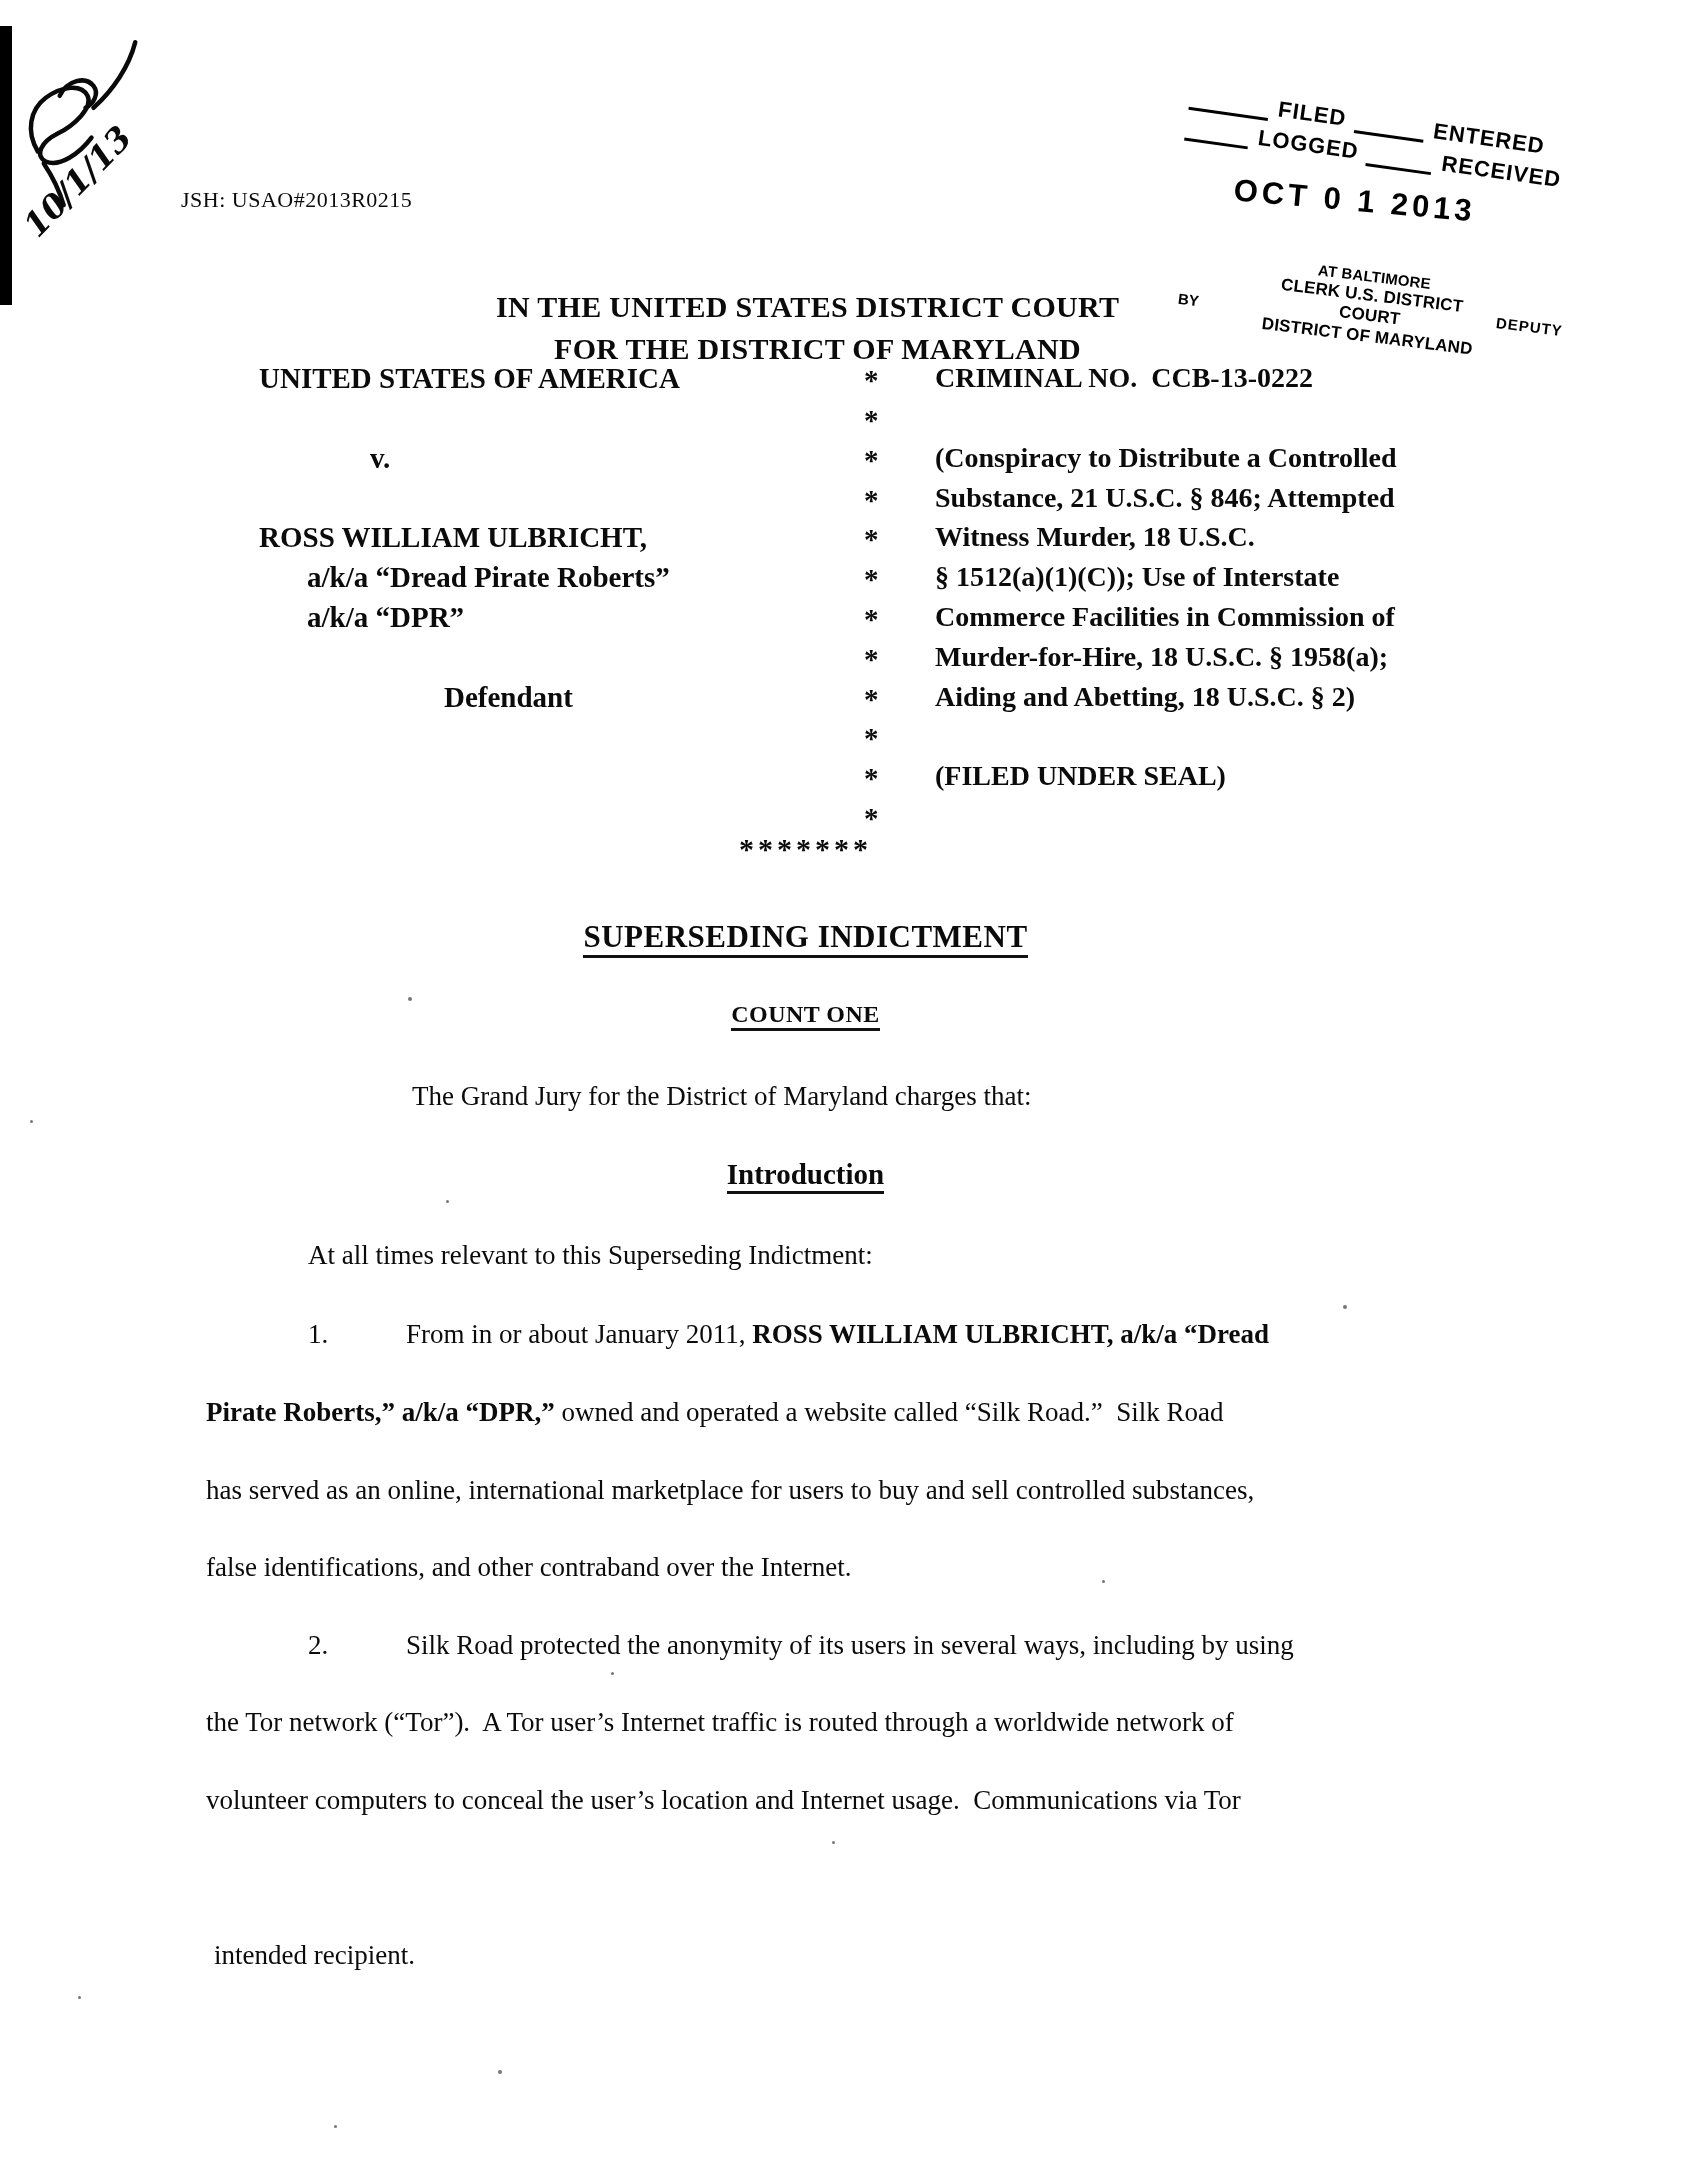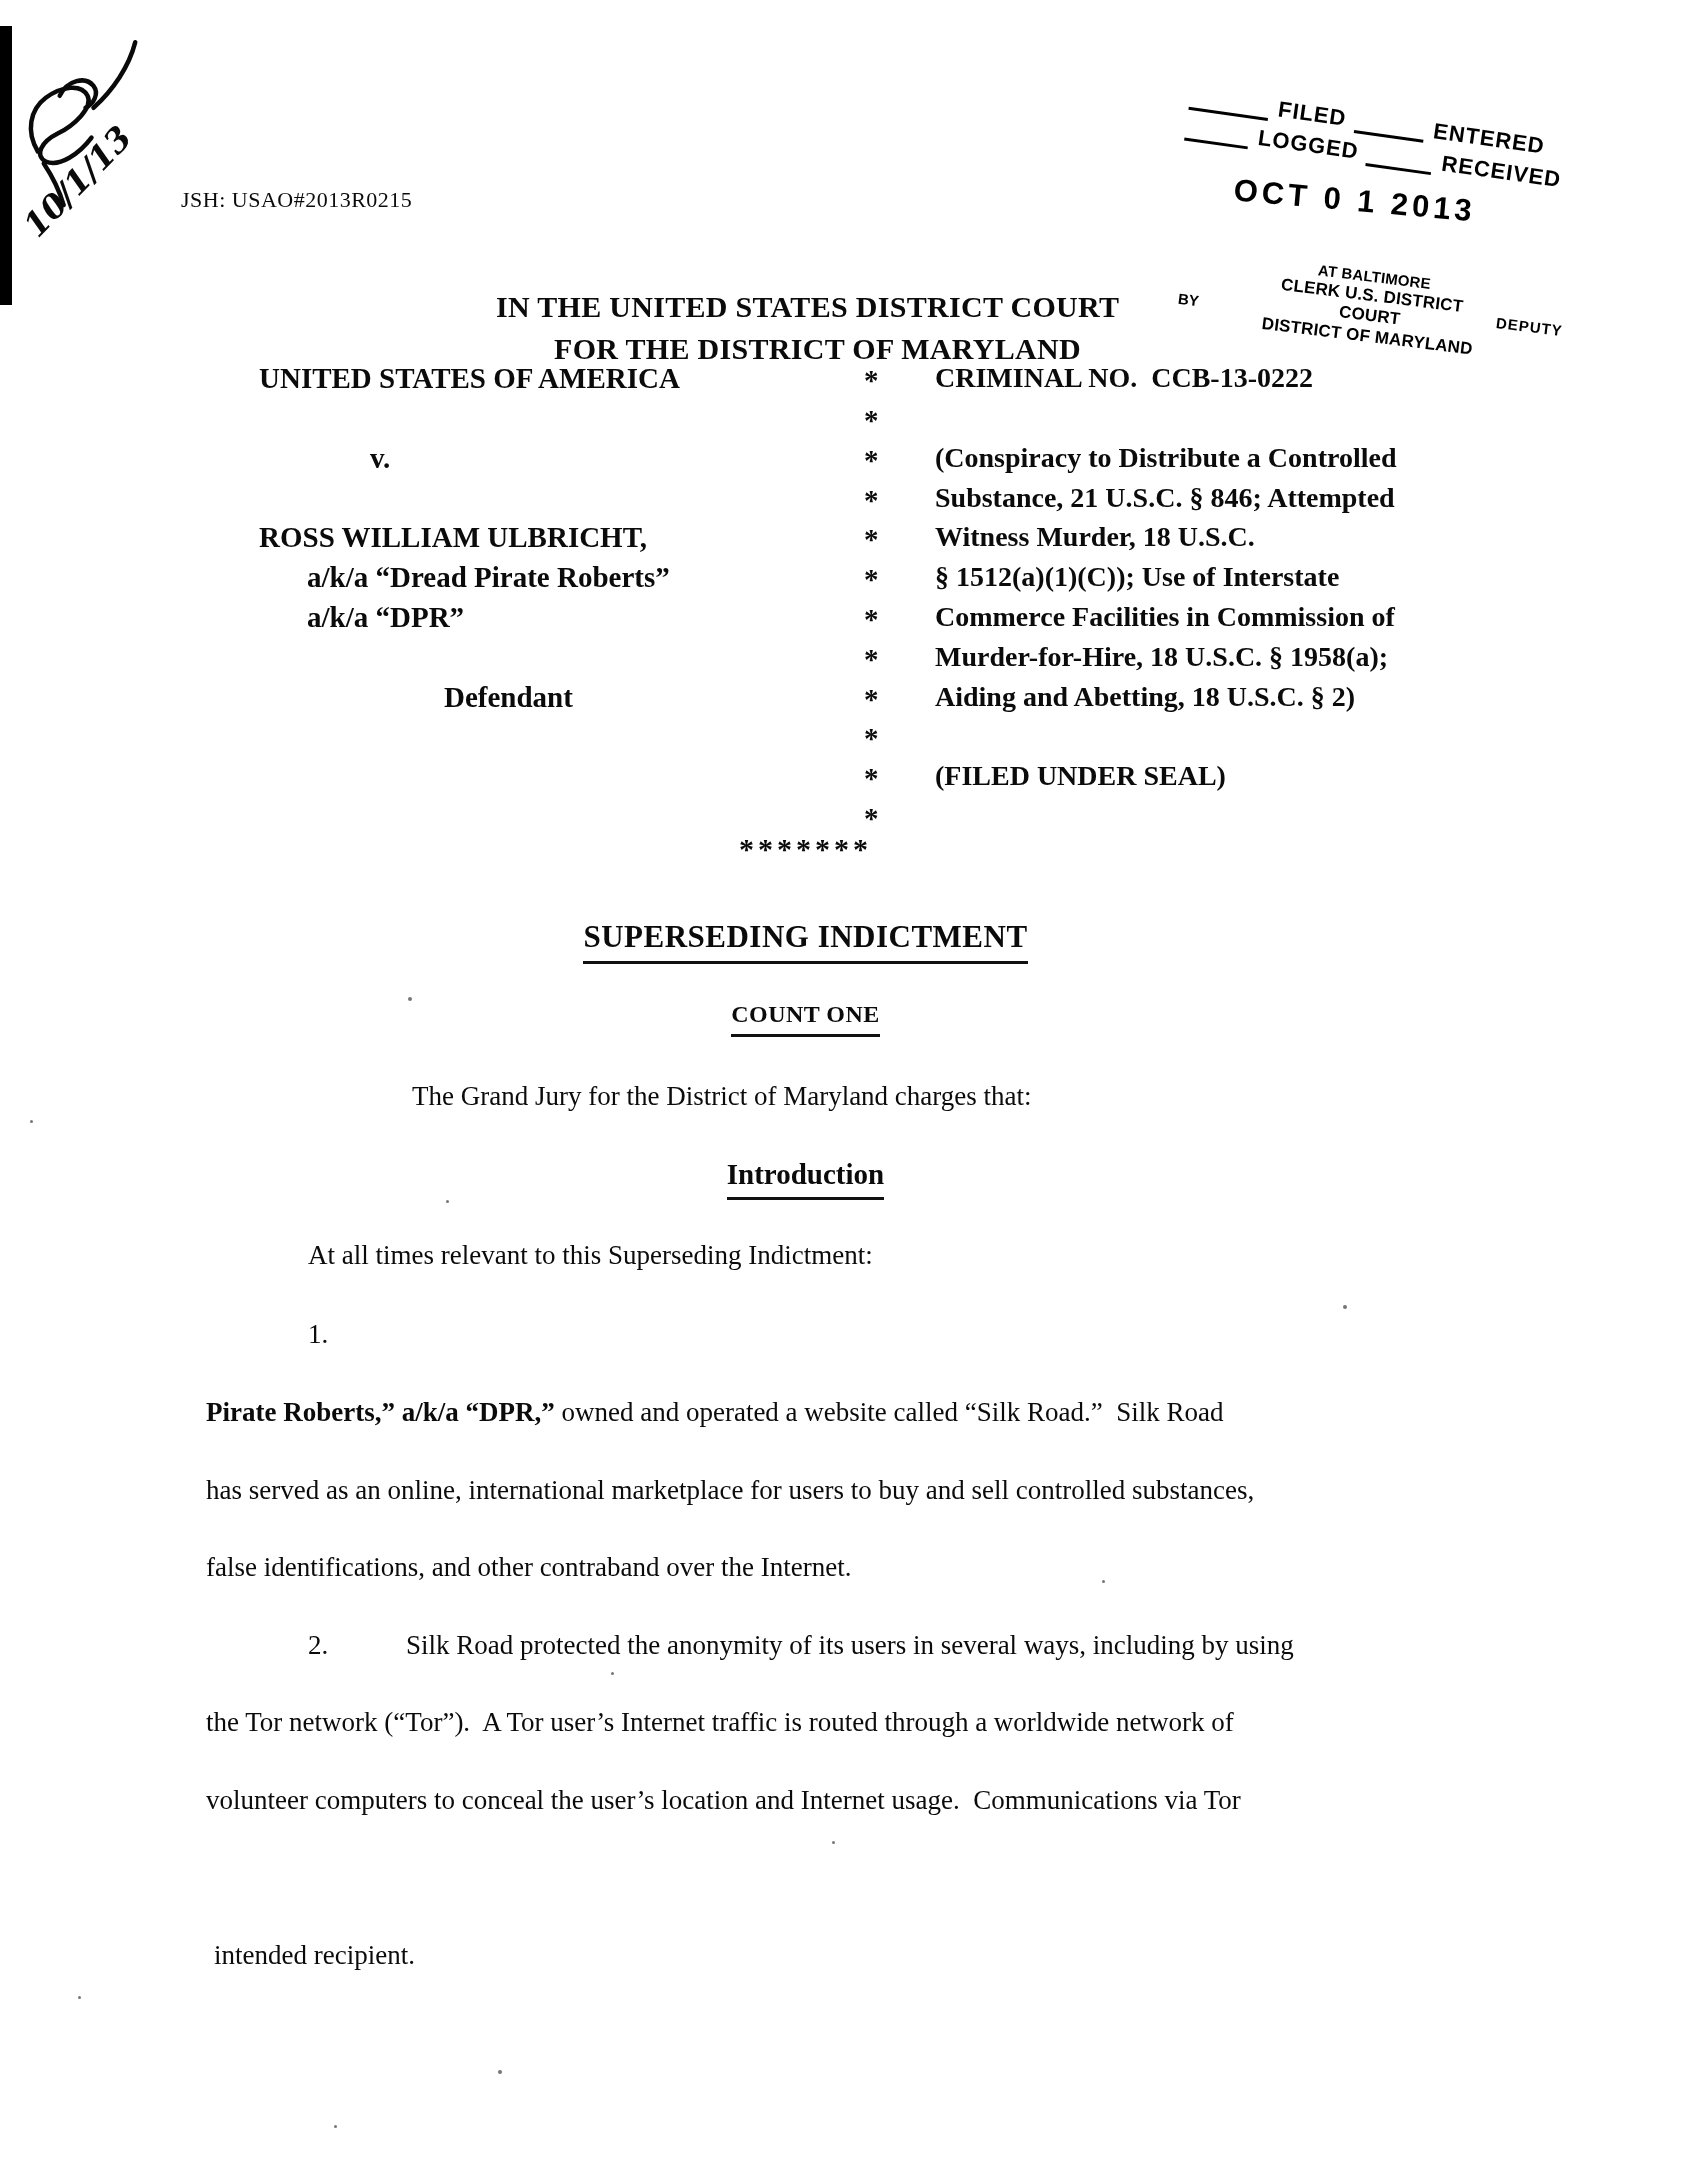--- a/index.html
+++ b/index.html
@@ -6,21 +6,21 @@
   .page{position:relative;width:1692px;height:2179px;background:#ffffff;overflow:hidden;
         font-family:"Liberation Serif",serif;color:#0b0b0b;}
   .t{position:absolute;white-space:pre;}
   .ref{font-size:22px;letter-spacing:0.5px;}
   .title{font-size:30px;font-weight:bold;letter-spacing:0.3px;margin-top:45px;}
   .cap{font-size:29px;font-weight:bold;margin-left:46px;}
   .star{font-size:29px;font-weight:bold;}
   .charge{font-size:28px;font-weight:bold;}
   .divider{font-size:30px;font-weight:bold;letter-spacing:4px;}
   .center{left:149px;width:1313px;text-align:center;}
-  .u{display:inline-block;border-bottom:3px solid #111;padding-bottom:6px;}
+  .u{display:inline-block;border-bottom:3px solid #111;padding-bottom:0;}
   .h1{font-size:31px;font-weight:bold;letter-spacing:0.5px;}
   .h2{font-size:24px;font-weight:bold;letter-spacing:0.5px;}
   .h3{font-size:29px;font-weight:bold;}
   .line{font-size:27px;}
   .bb{font-weight:bold;}
   .edge-bar{position:absolute;left:0;top:26px;width:12px;height:279px;background:#000;}
   .speck{position:absolute;background:#1a1a1a;border-radius:50%;opacity:.6;}
   
   .stamp{position:absolute;font-family:"Liberation Sans",sans-serif;font-weight:bold;color:#000;}
   #stamp1{left:1192px;top:84px;transform:rotate(8deg);transform-origin:0 0;font-size:22px;letter-spacing:1px;}
@@ -113,20 +113,21 @@
   <div class="t divider center" style="top:832px">*******</div>
 
   <div class="t center" style="top:919px"><span class="h1 u">SUPERSEDING INDICTMENT</span></div>
   <div class="t center" style="top:1001px"><span class="h2 u">COUNT ONE</span></div>
   <div class="t line" style="left:412px;top:1081px">The Grand Jury for the District of Maryland charges that:</div>
   <div class="t center" style="top:1158px"><span class="h3 u">Introduction</span></div>
 
   <div class="t line" style="left:308px;top:1240px">At all times relevant to this Superseding Indictment:</div>
 
   <div class="t line" style="left:308px;top:1319px">1.</div>
+  <div class="t line" style="left:406px;top:1319px"><span>From in or about January 2011, </span><span class="bb">ROSS WILLIAM ULBRICHT, a/k/a “Dread</span></div>
   <div class="t line" style="left:206px;top:1397px"><span class="bb">Pirate Roberts,” a/k/a “DPR,”</span><span> owned and operated a website called “Silk Road.”  Silk Road</span></div>
   <div class="t line" style="left:206px;top:1475px">has served as an online, international marketplace for users to buy and sell controlled substances,</div>
   <div class="t line" style="left:206px;top:1552px">false identifications, and other contraband over the Internet.</div>
 
   <div class="t line" style="left:308px;top:1630px">2.</div>
   <div class="t line" style="left:406px;top:1630px">Silk Road protected the anonymity of its users in several ways, including by using</div>
   <div class="t line" style="left:206px;top:1707px">the Tor network (“Tor”).  A Tor user’s Internet traffic is routed through a worldwide network of</div>
   <div class="t line" style="left:206px;top:1785px">volunteer computers to conceal the user’s location and Internet usage.  Communications via Tor</div>
   <div class="t line" style="left:214px;top:1940px">intended recipient.</div>
 

